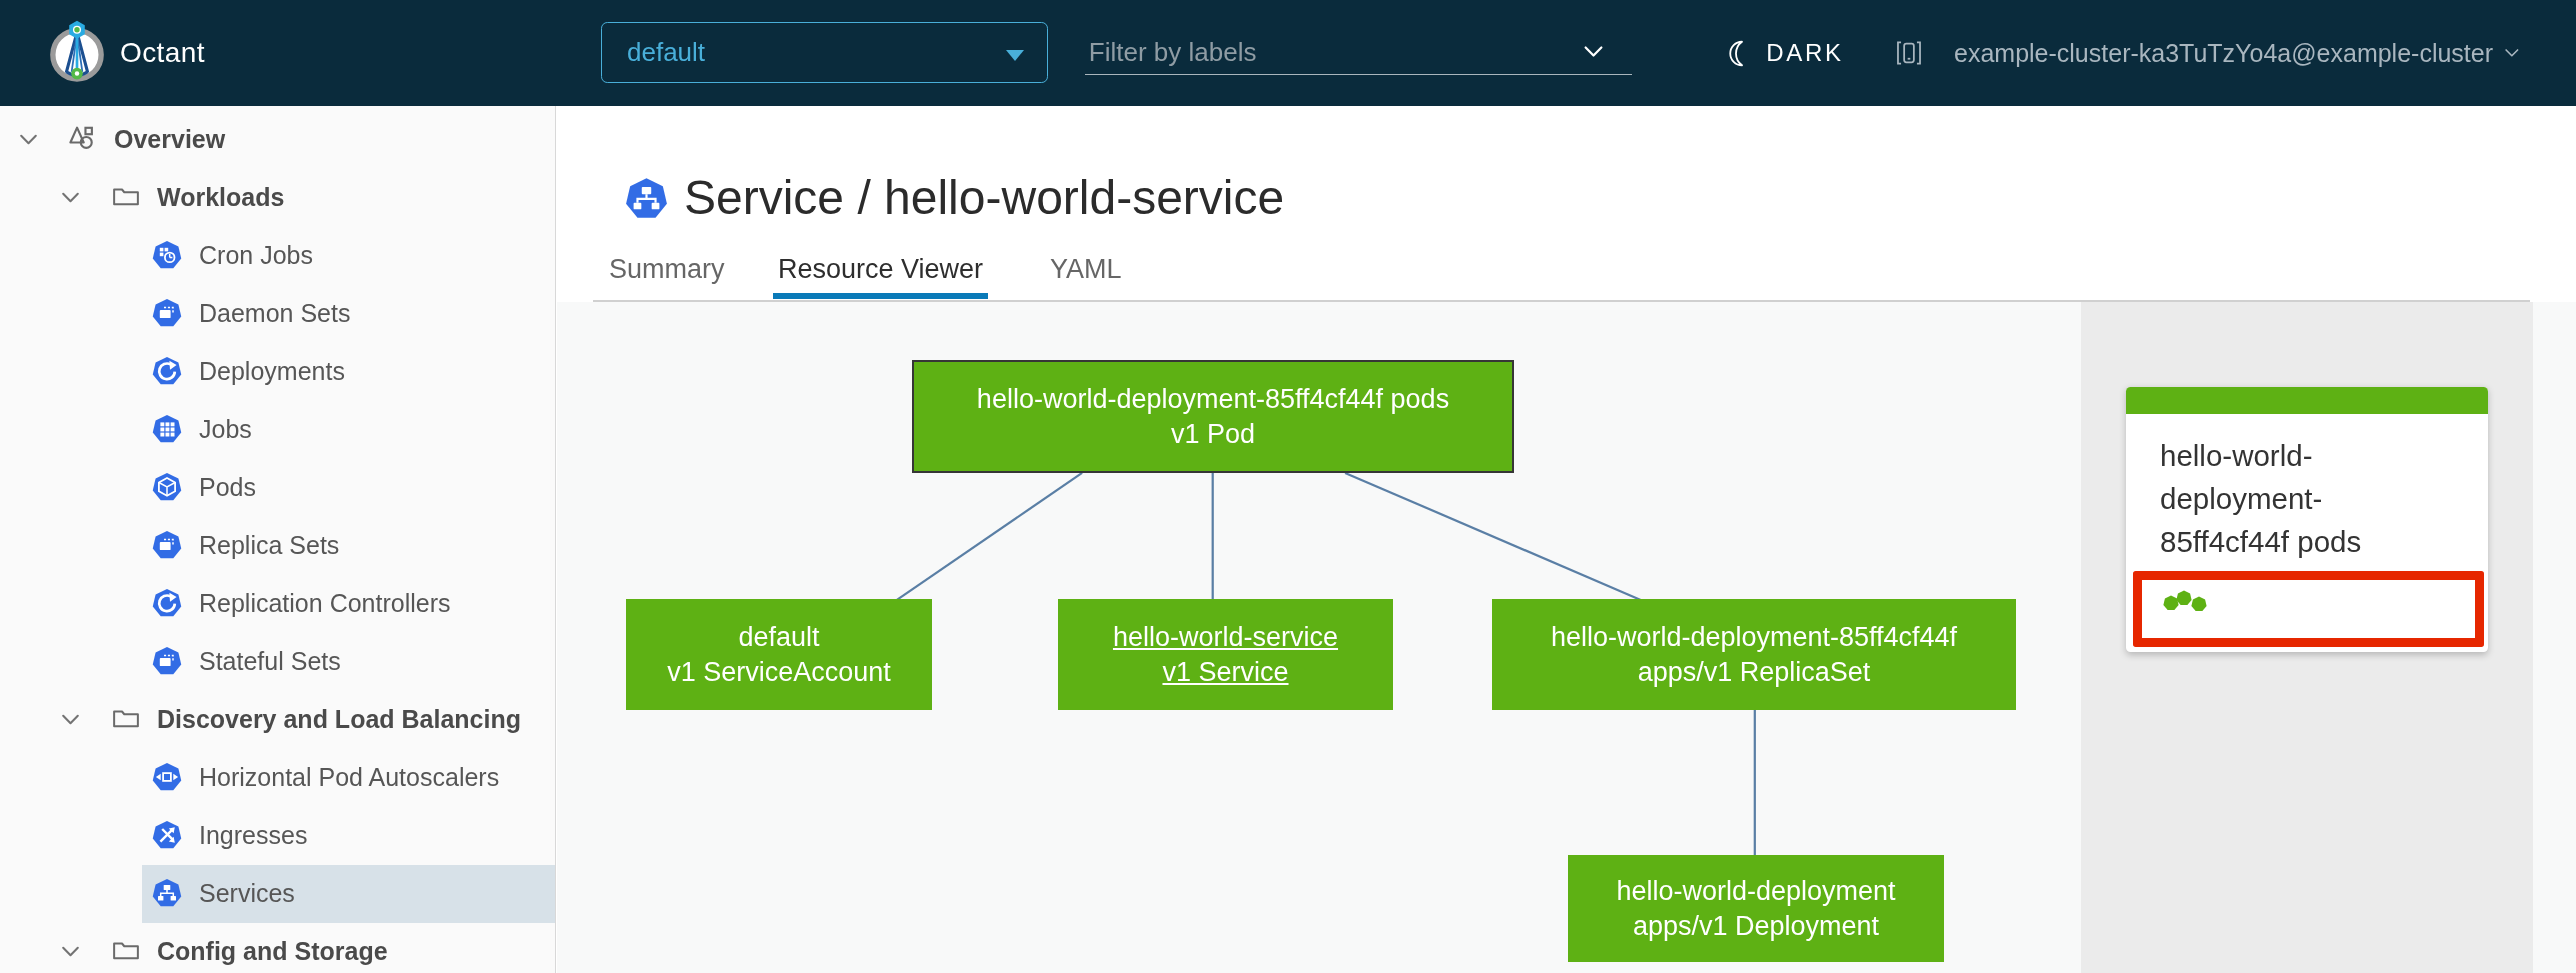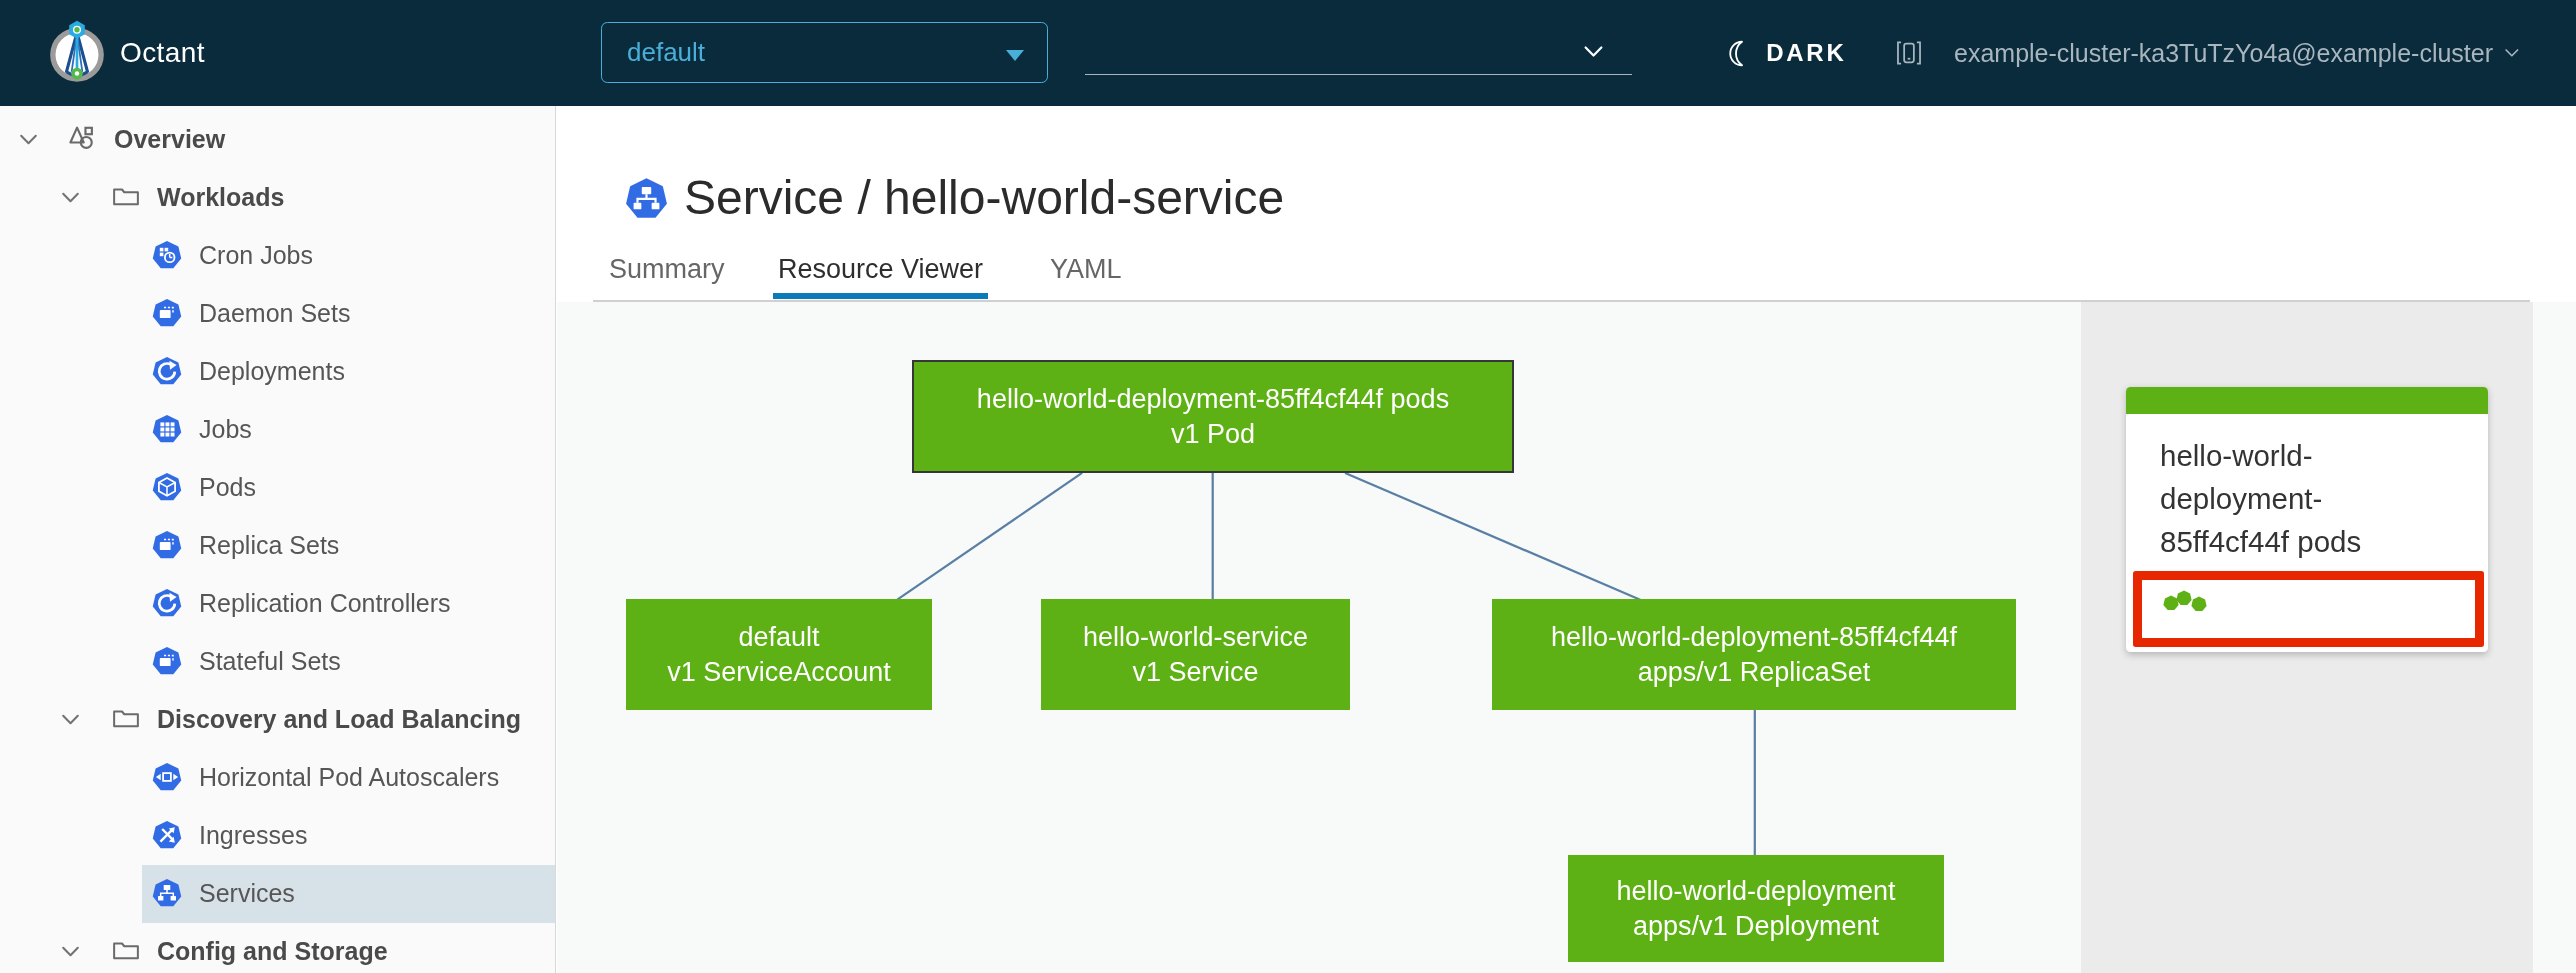--- a/index.html
+++ b/index.html
@@ -15,21 +15,21 @@
   #ns-select .val{color:#49afd9;font-size:26px;margin-left:25px;}
   #ns-caret{position:absolute;right:23px;top:27px;width:0;height:0;
     border-left:9.8px solid transparent;border-right:9.8px solid transparent;border-top:11.6px solid #49afd9;}
   #filter-wrap{position:absolute;left:1085px;top:27px;width:547px;height:47px;border-bottom:1.8px solid #aab6bd;}
   #filter-input{position:absolute;left:1.8px;top:5.4px;width:501px;height:39px;background:transparent;border:none;outline:none;
     color:#e7eef3;font-size:26px;font-family:"Liberation Sans",sans-serif;}
   #filter-input::placeholder{color:#8f9ca4;opacity:1;}
   #filter-chevron{position:absolute;right:25px;top:10.7px;width:27px;height:27px;}
   #dark-toggle{position:absolute;left:1723px;top:0;height:106px;display:flex;align-items:center;cursor:pointer;}
   #dark-toggle .moon{width:29px;height:29px;}
-  #dark-toggle .lbl{color:#fff;font-size:24px;font-weight:bold;letter-spacing:2.7px;margin-left:14.3px;}
+  #dark-toggle .lbl{color:#fff;font-size:24px;font-weight:normal;letter-spacing:2.7px;margin-left:14.3px;}
   #context-switcher{position:absolute;left:1894px;top:0;height:106px;display:flex;align-items:center;cursor:pointer;}
   #context-switcher .cicon{width:30px;height:30px;}
   #context-switcher .ctext{color:#a9b6bf;font-size:25px;margin-left:30px;}
   #context-switcher .cchev{width:19.7px;height:19.7px;margin-left:9px;}
 
   
   #sidebar{position:absolute;left:0;top:106px;width:556px;height:868px;background:#fafafa;
     border-right:1.8px solid #d8d8d8;box-sizing:border-box;padding-top:4.5px;overflow:hidden;}
   .srow{position:relative;height:58px;cursor:pointer;}
   .srow .chev{position:absolute;width:25px;height:25px;top:16px;}
@@ -54,21 +54,21 @@
   #tab-yaml{left:493px;}
   #tab-underline{position:absolute;left:216px;top:187px;width:215px;height:6.3px;background:#0a7ab8;}
   #tabs-divider{position:absolute;left:36px;top:194px;width:1937px;height:1.8px;background:#d0d0d0;}
   #graph-bg{position:absolute;left:0;top:196px;width:2019px;height:672px;background:#f8f9f9;}
   #edges{position:absolute;left:0;top:0;width:2019px;height:868px;pointer-events:none;}
 
   .node{position:absolute;background:#5eb114;color:#fff;display:flex;flex-direction:column;
     align-items:center;justify-content:center;text-align:center;font-size:27px;line-height:35px;cursor:pointer;}
   #node-pod{left:355px;top:254px;width:602px;height:113px;border:2.7px solid #363636;box-sizing:border-box;}
   #node-serviceaccount{left:69px;top:493px;width:306px;height:111px;}
-  #node-service{left:484px;top:493px;width:309px;height:111px;}
+  #node-service{left:501px;top:493px;width:335px;height:111px;text-decoration:underline;}
   #node-replicaset{left:935px;top:493px;width:524px;height:111px;}
   #node-deployment{left:1011px;top:749px;width:376px;height:107px;}
 
   
   #side-panel{position:absolute;left:1524px;top:196px;width:452px;height:672px;background:#ebebeb;}
   #detail-card{position:absolute;left:45px;top:85px;width:362px;height:265px;background:#fff;
     border-radius:4.5px;box-shadow:0 2.7px 7.2px rgba(0,0,0,.22);}
   #card-bar{position:absolute;left:0;top:0;width:362px;height:27px;background:#5eb114;
     border-radius:4.5px 4.5px 0 0;}
   #card-title{position:absolute;left:34px;top:47px;width:273px;font-size:29.5px;line-height:43px;
@@ -171,20 +171,21 @@
       <circle cx="38" cy="61" r="2.5" fill="#fff"></circle>
   </svg>
   <div id="app-title">Octant</div>
 
   <div id="ns-select">
     <span class="val">default</span>
     <span id="ns-caret"></span>
   </div>
 
   <div id="filter-wrap">
+    <input id="filter-input" type="text" placeholder="Filter by labels" style="">
     <svg id="filter-chevron" viewBox="0 0 24 24">
       <use href="#chev-down" stroke="#fff"></use>
     </svg>
   </div>
 
   <div id="dark-toggle">
     <svg class="moon" viewBox="0 0 32 32">
         <use href="#moon" stroke="#fff"></use>
       </svg>
     <span class="lbl">DARK</span>

